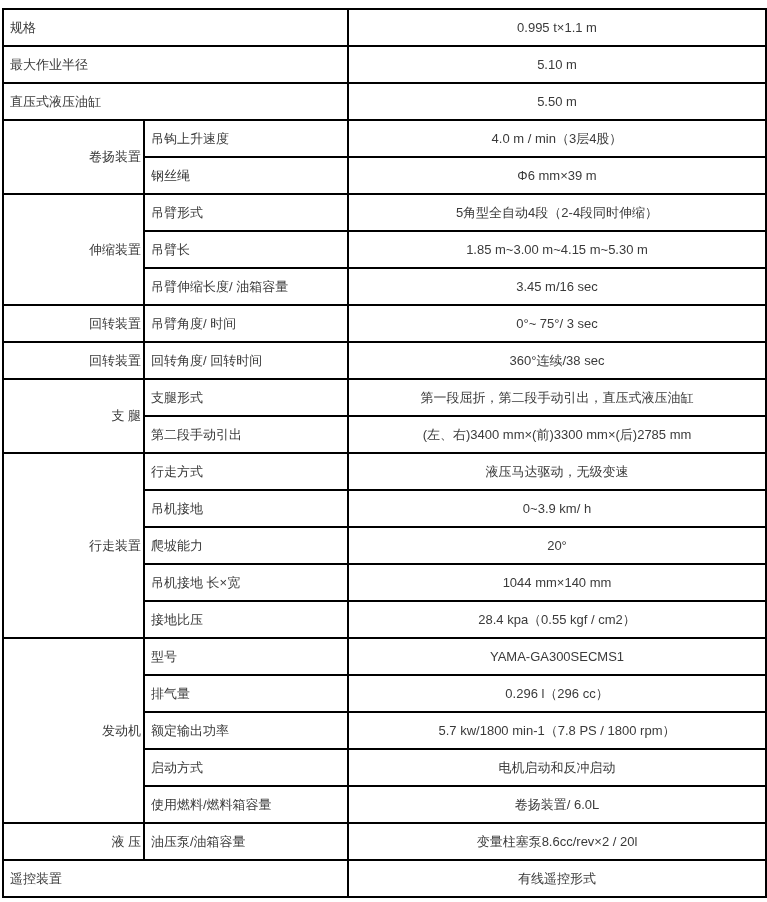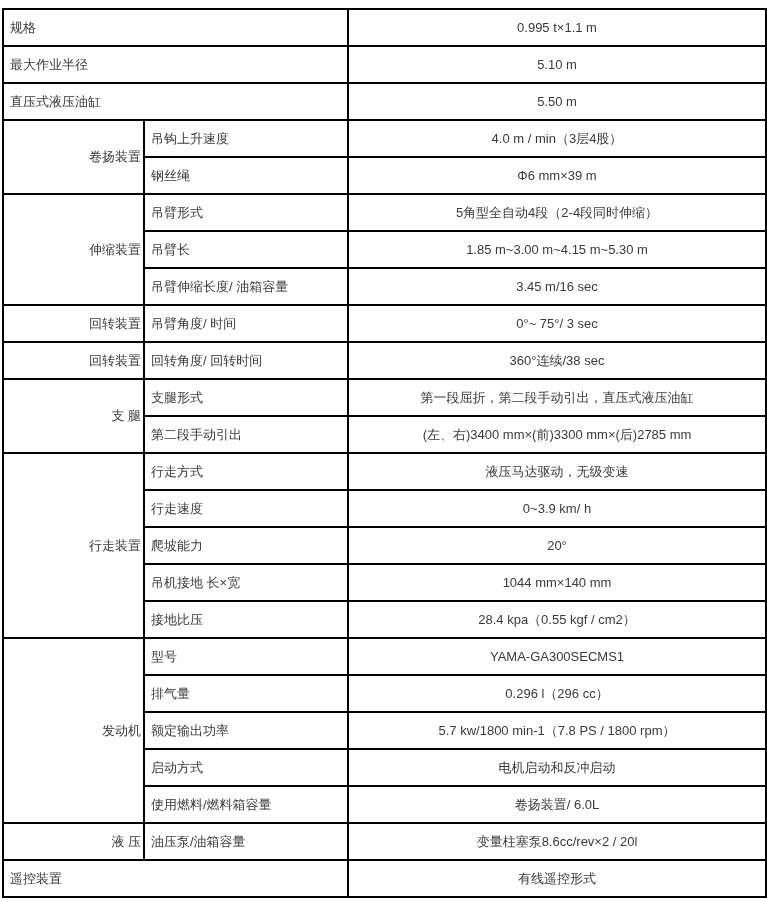--- a/index.html
+++ b/index.html
@@ -111,21 +111,21 @@
         <tr>
           <td class="label">第二段手动引出</td>
           <td class="value">(左、右)3400 mm×(前)3300 mm×(后)2785 mm</td>
         </tr>
         <tr>
           <td rowspan="5" class="group">行走装置</td>
           <td class="label">行走方式</td>
           <td class="value">液压马达驱动，无级变速</td>
         </tr>
         <tr>
-          <td class="label">行走速度</td>
+          <td class="label">吊机接地</td>
           <td class="value">0~3.9 km/ h</td>
         </tr>
         <tr>
           <td class="label">爬坡能力</td>
           <td class="value">20°</td>
         </tr>
         <tr>
           <td class="label">吊机接地 长×宽</td>
           <td class="value">1044 mm×140 mm</td>
         </tr>

